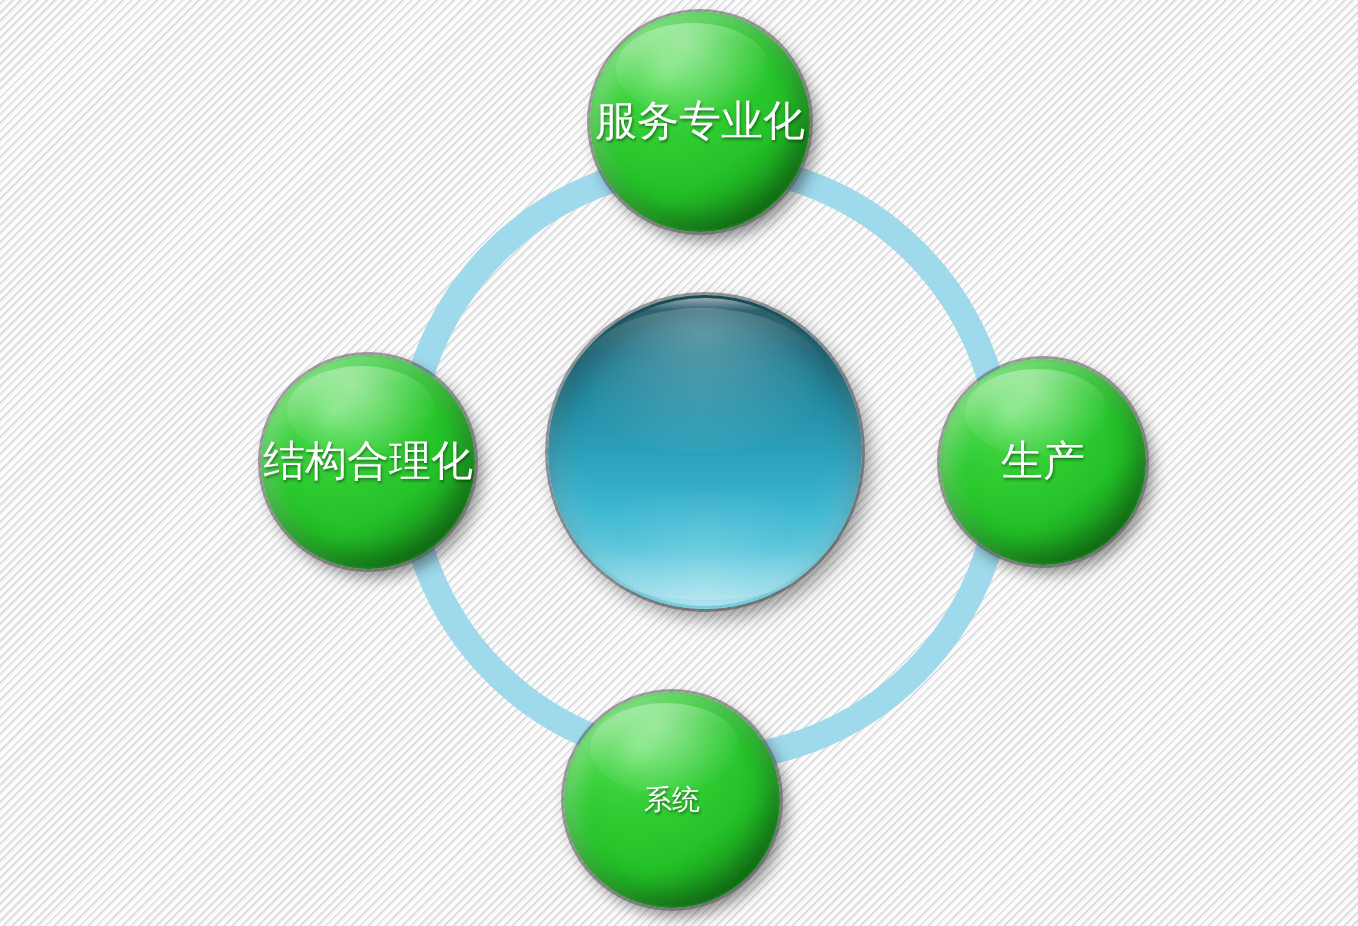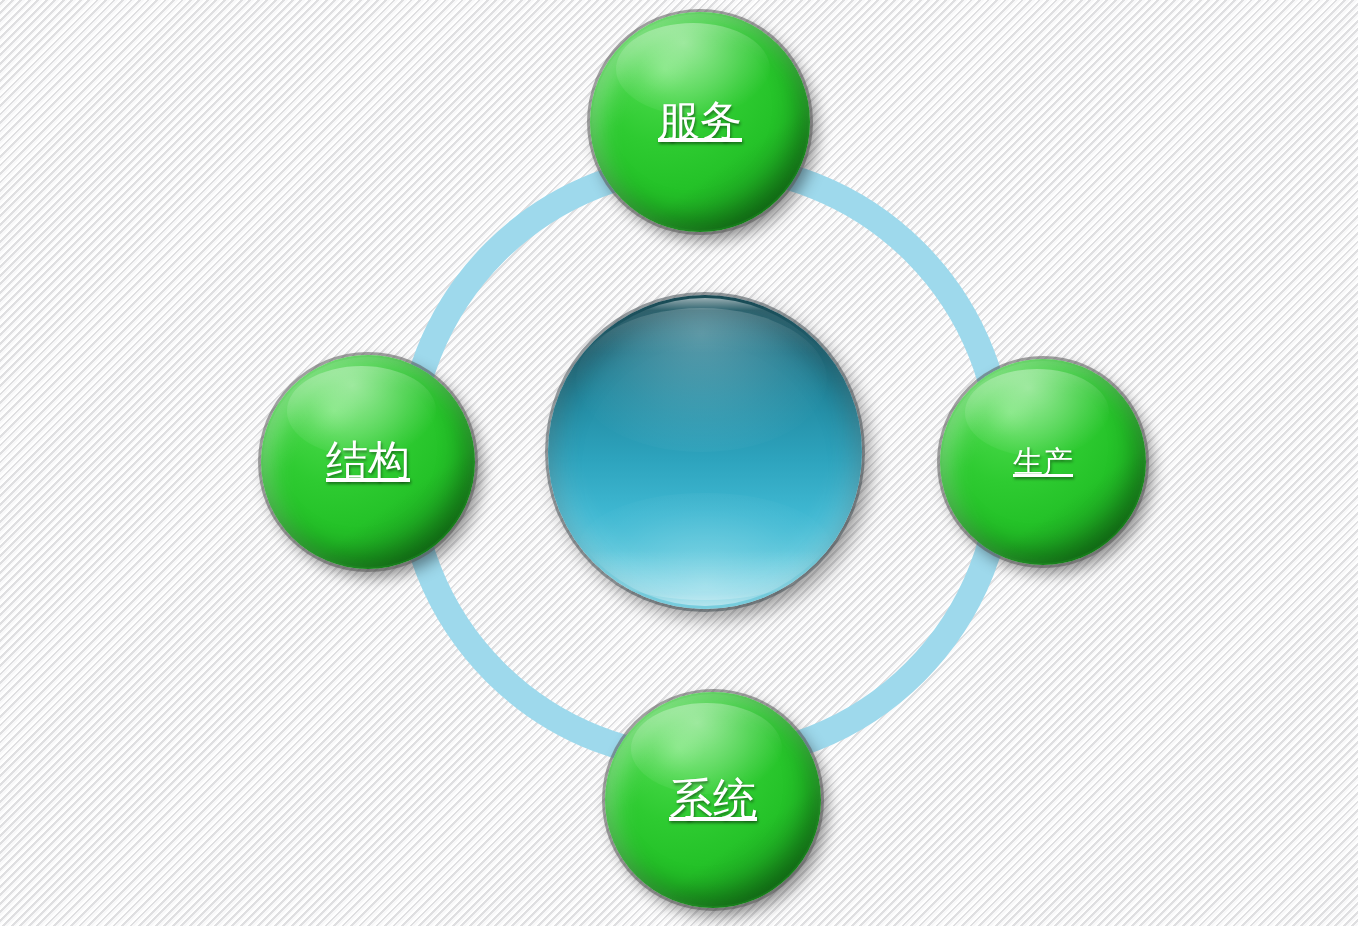--- a/index.html
+++ b/index.html
@@ -43,21 +43,20 @@
     position: absolute;
     border-radius: 50%;
     box-sizing: border-box;
     display: flex;
     align-items: center;
     justify-content: center;
     text-align: center;
     color: #ffffff;
     line-height: 1.08;
     user-select: none;
-    text-decoration: underline;
   }
 
   .node-green {
     background:
       radial-gradient(circle at 34% 26%,
         #5ce05c 0%,
         #43d644 12%,
         #2ecb31 34%,
         #24c228 55%,
         #1eb423 74%,
@@ -178,38 +177,40 @@
 <body>
 
 <div id="stage">
 
   <div class="ring" id="ring" style="left: 395px; top: 152px; width: 620px; height: 620px; border: 26px solid rgb(158, 217, 236);"></div>
 
   <div class="node node-green" id="node-top" style="left: 590px; top: 12px; width: 220px; height: 220px; font-size: 42px;">
     <span class="rimlight"></span>
     <span class="gloss"></span>
     <div class="node-label">服务</div>
-  </div>
-
-  <div class="node node-green" id="node-right" style="left: 940px; top: 359px; width: 206px; height: 206px; font-size: 30px;">
+    <div class="node-label">专业化</div>
+  </div>
+
+  <div class="node node-green" id="node-right" style="left: 940px; top: 359px; width: 206px; height: 206px; font-size: 42px;">
     <span class="rimlight"></span>
     <span class="gloss"></span>
     <div class="node-label">生产</div>
   </div>
 
-  <div class="node node-green" id="node-bottom" style="left: 605px; top: 692px; width: 216px; height: 216px; font-size: 44px;">
+  <div class="node node-green" id="node-bottom" style="left: 564px; top: 692px; width: 216px; height: 216px; font-size: 28px;">
     <span class="rimlight"></span>
     <span class="gloss"></span>
     <div class="node-label">系统</div>
   </div>
 
   <div class="node node-green" id="node-left" style="left: 261px; top: 355px; width: 214px; height: 214px; font-size: 42px; text-align: right;">
     <span class="rimlight"></span>
     <span class="gloss"></span>
     <div class="node-label">结构</div>
+    <div class="node-label">合理化</div>
   </div>
 
   <div class="node node-center" id="node-center" style="left: 548px; top: 295px; width: 314px; height: 314px; font-size: 96px;">
     <span class="ctr-rim"></span>
     <span class="ctr-gloss"></span>
     <span class="ctr-bottomglow"></span>
   </div>
 
 </div>
 

